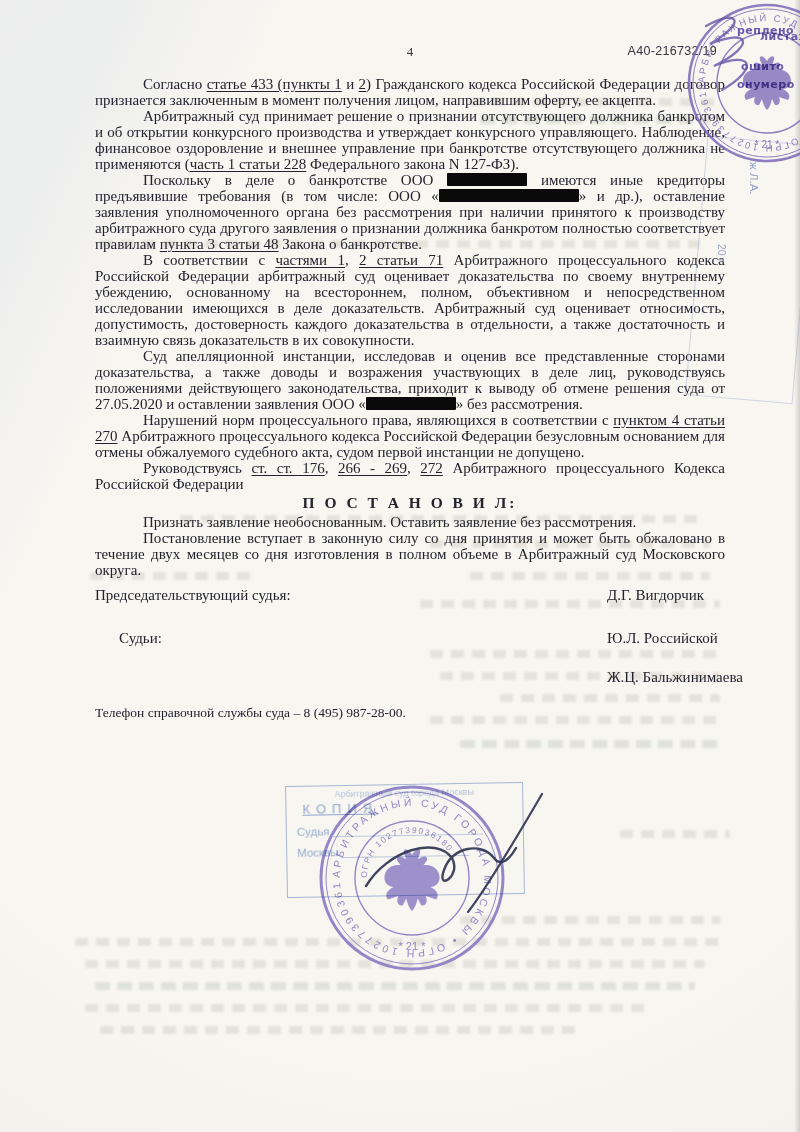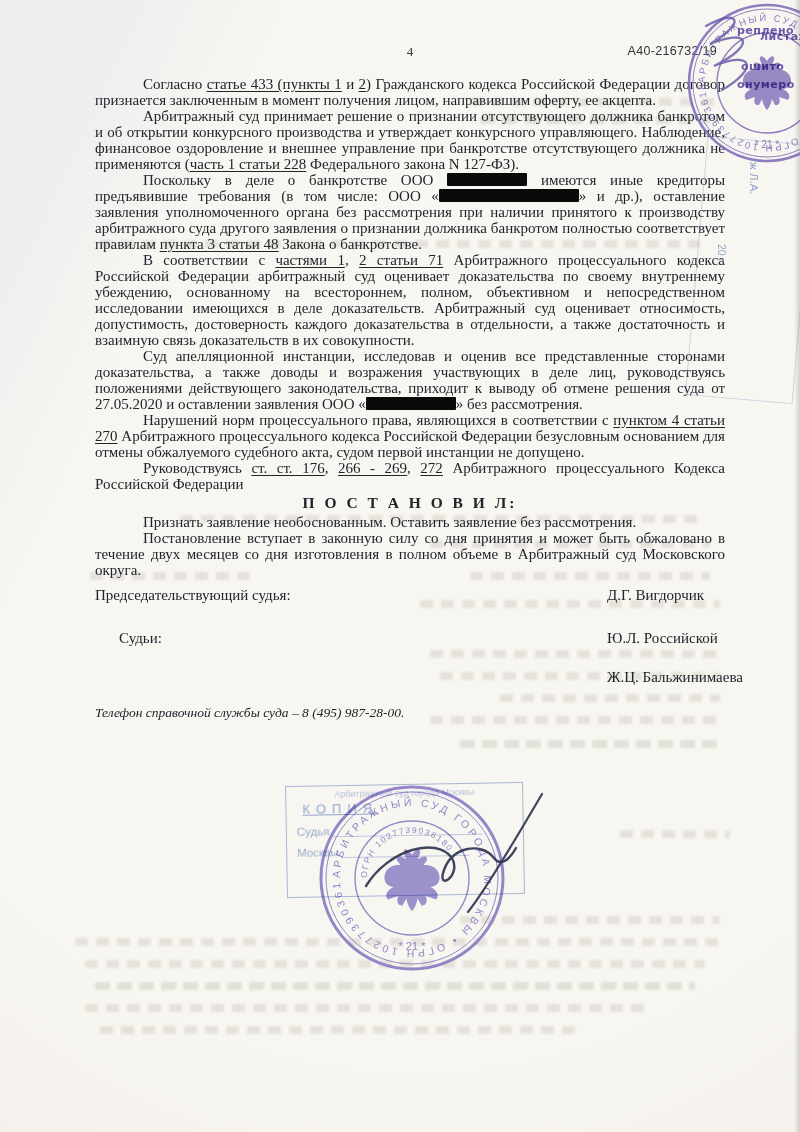--- a/index.html
+++ b/index.html
@@ -21,21 +21,21 @@
   .doc{position:absolute;top:76px;left:95px;width:630px;font-size:15px;line-height:16px;z-index:2;}
   .para{margin:0;text-indent:48px;text-align:justify;}
   .u{text-decoration:underline;text-underline-offset:2px;}
   .redact{display:inline-block;height:13px;background:#0a0a0a;vertical-align:-1px;border-radius:1px;}
   .heading{margin:3px 0 3px;text-align:center;font-weight:bold;letter-spacing:3px;font-size:15.5px;text-indent:0;}
   
   .sig-block{position:relative;height:118px;margin-top:7px;text-decoration:underline;}
   .sig-block span{position:absolute;white-space:nowrap;}
   .lbl1{left:0;top:2px;} .nm1{left:512px;top:2px;}
   .lbl2{left:0;top:45px;margin-left:24px;} .nm2{left:512px;top:45px;} .nm3{left:512px;top:84px;}
-  .footer{font-size:13.5px;margin-top:2px;font-style:italic;}
+  .footer{font-size:13.5px;margin-top:2px;}
   
   .stamp-layer{position:absolute;inset:0;z-index:3;pointer-events:none;}
   .seal{position:absolute;mix-blend-mode:multiply;filter:blur(.4px);opacity:.88;}
   .frag{position:absolute;font-family:"DejaVu Sans",sans-serif;font-weight:600;font-size:11px;color:#6a58ac;
         mix-blend-mode:multiply;filter:blur(.3px);letter-spacing:.5px;}
   .sidebox{position:absolute;left:696px;top:140px;width:106px;height:258px;border:1px solid rgba(130,150,200,.35);
            transform:rotate(5deg);mix-blend-mode:multiply;}
   .vtext{position:absolute;writing-mode:vertical-rl;color:#95a3c9;font-size:11.5px;mix-blend-mode:multiply;
          font-family:"Liberation Sans",sans-serif;filter:blur(.3px);}
   .copystamp{position:absolute;left:286px;top:784px;width:238px;height:112px;

